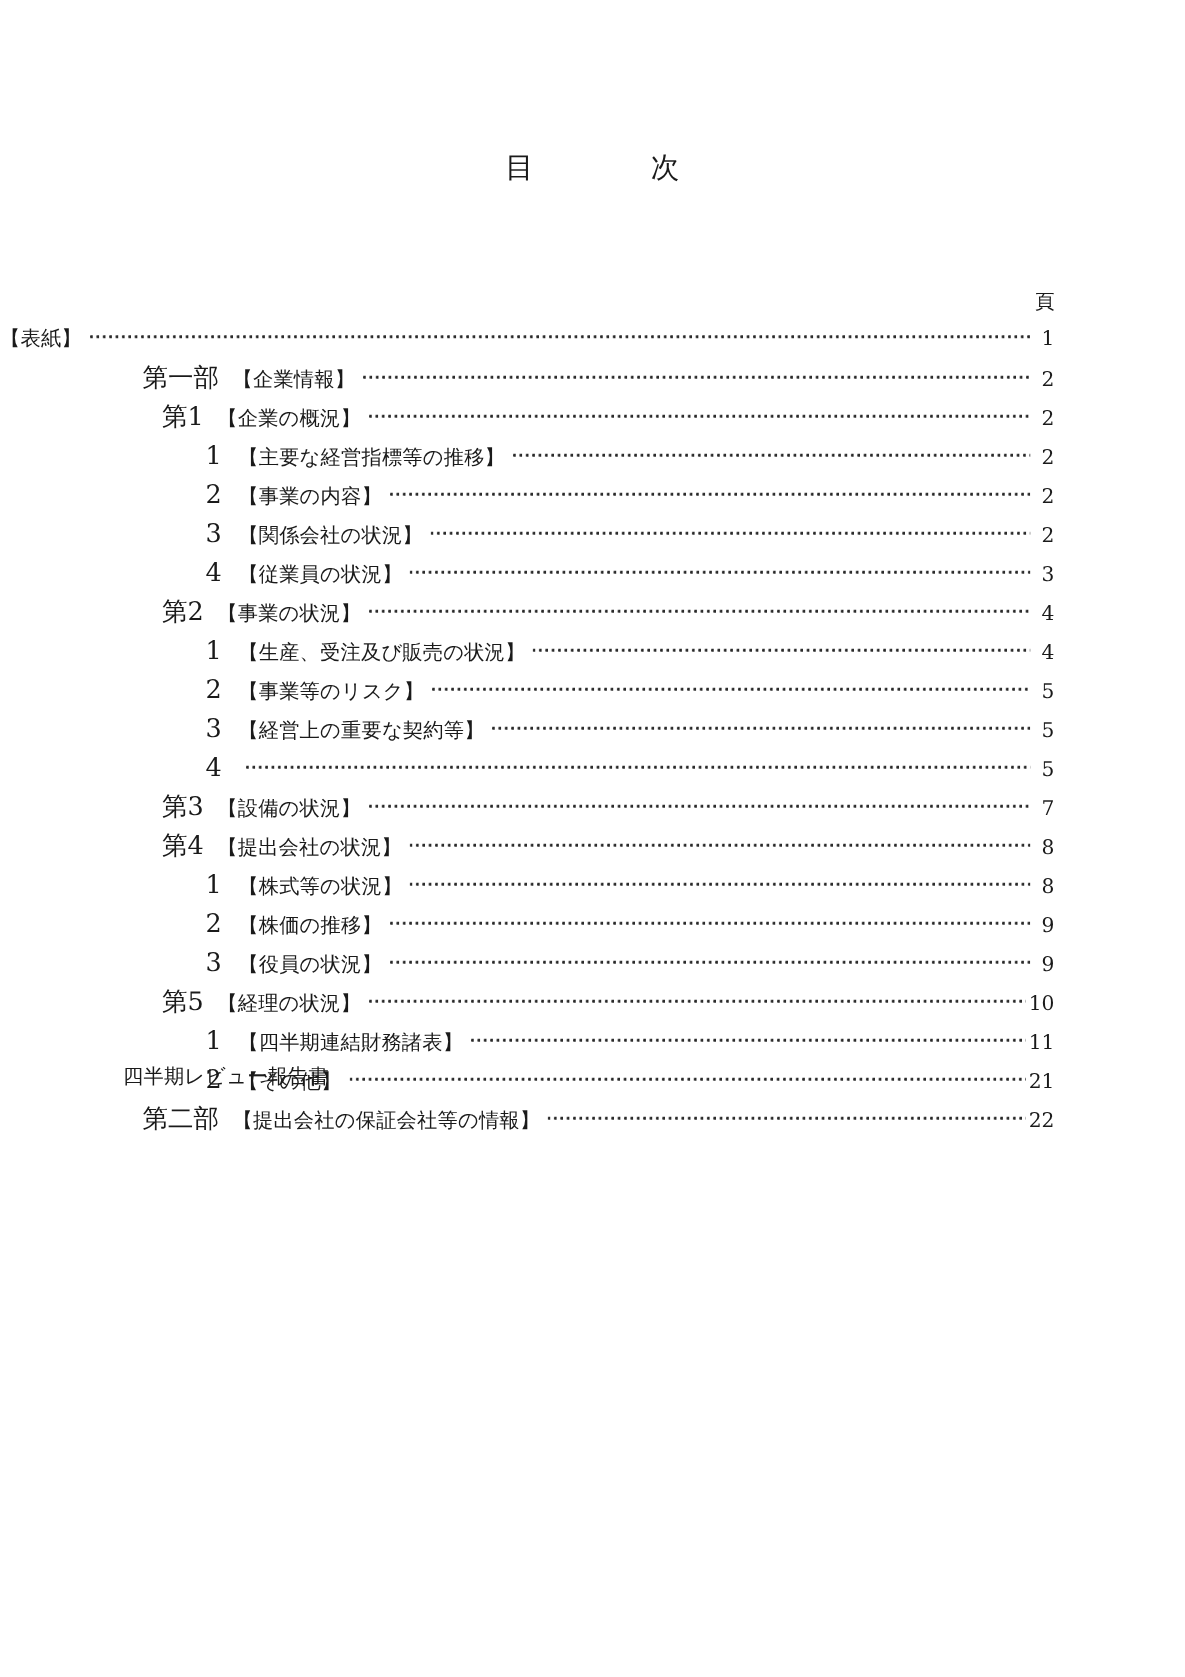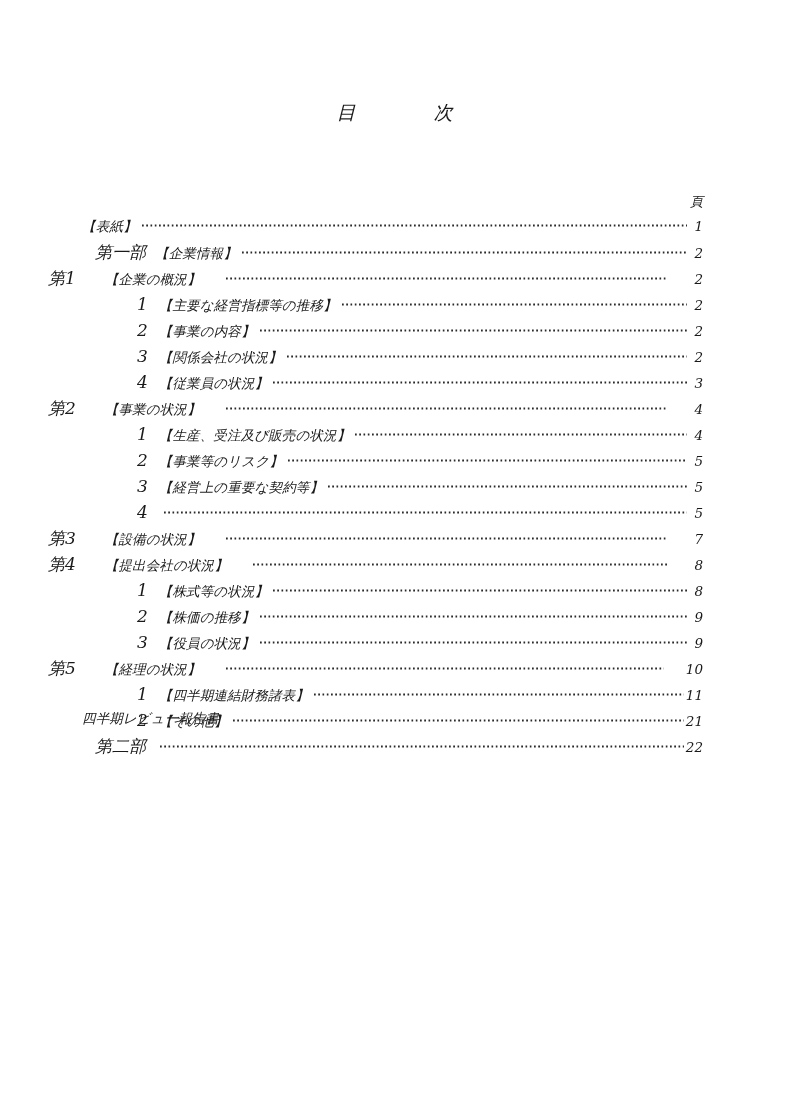--- a/index.html
+++ b/index.html
@@ -16,21 +16,20 @@
     color: #1a1a1a;
     -webkit-font-smoothing: antialiased;
   }
 
   .page {
     position: absolute;
     inset: 0;
     width: 790px;
     height: 1118px;
     overflow: hidden;
-    font-style: italic;
   }
 
   
   .doc-title {
     position: absolute;
     top: 103px;
     left: 0;
     width: 790px;
     text-align: center;
     font-size: 19px;
@@ -62,23 +61,23 @@
     position: relative;
     display: flex;
     align-items: baseline;
     height: 26px;
     font-size: 13.5px;
     line-height: 26px;
     white-space: nowrap;
   }
 
   
-  .toc-row.lvl0 { padding-left: 82px; }
+  .toc-row.lvl0 { }
   .toc-row.lvl1 { padding-left: 95px; }
-  .toc-row.lvl2 { padding-left: 48px; gap: 20px; }
+  .toc-row.lvl2 { padding-left: 108px; }
   .toc-row.lvl3 { padding-left: 137px; }
 
   .row-num {
     flex: 0 0 auto;
     display: inline-block;
     font-size: 17px;
   }
   
   .toc-row.lvl1 .row-num,
   .toc-row.lvl2 .row-num { margin-right: 9px; }
@@ -260,20 +259,21 @@
         <span class="row-page">11</span>
       </div>
       <div class="toc-row lvl3">
         <span class="row-num">2</span>
         <span class="row-title">【その他】</span>
         <span class="leader"></span>
         <span class="row-page">21</span>
       </div>
       <div class="toc-row lvl1">
         <span class="row-num">第二部</span>
+        <span class="row-title">【提出会社の保証会社等の情報】</span>
         <span class="leader"></span>
         <span class="row-page">22</span>
       </div>
     </div>
 
   <div class="footer-note">四半期レビュー報告書</div>
 
 </div>
 
 </body></html>

